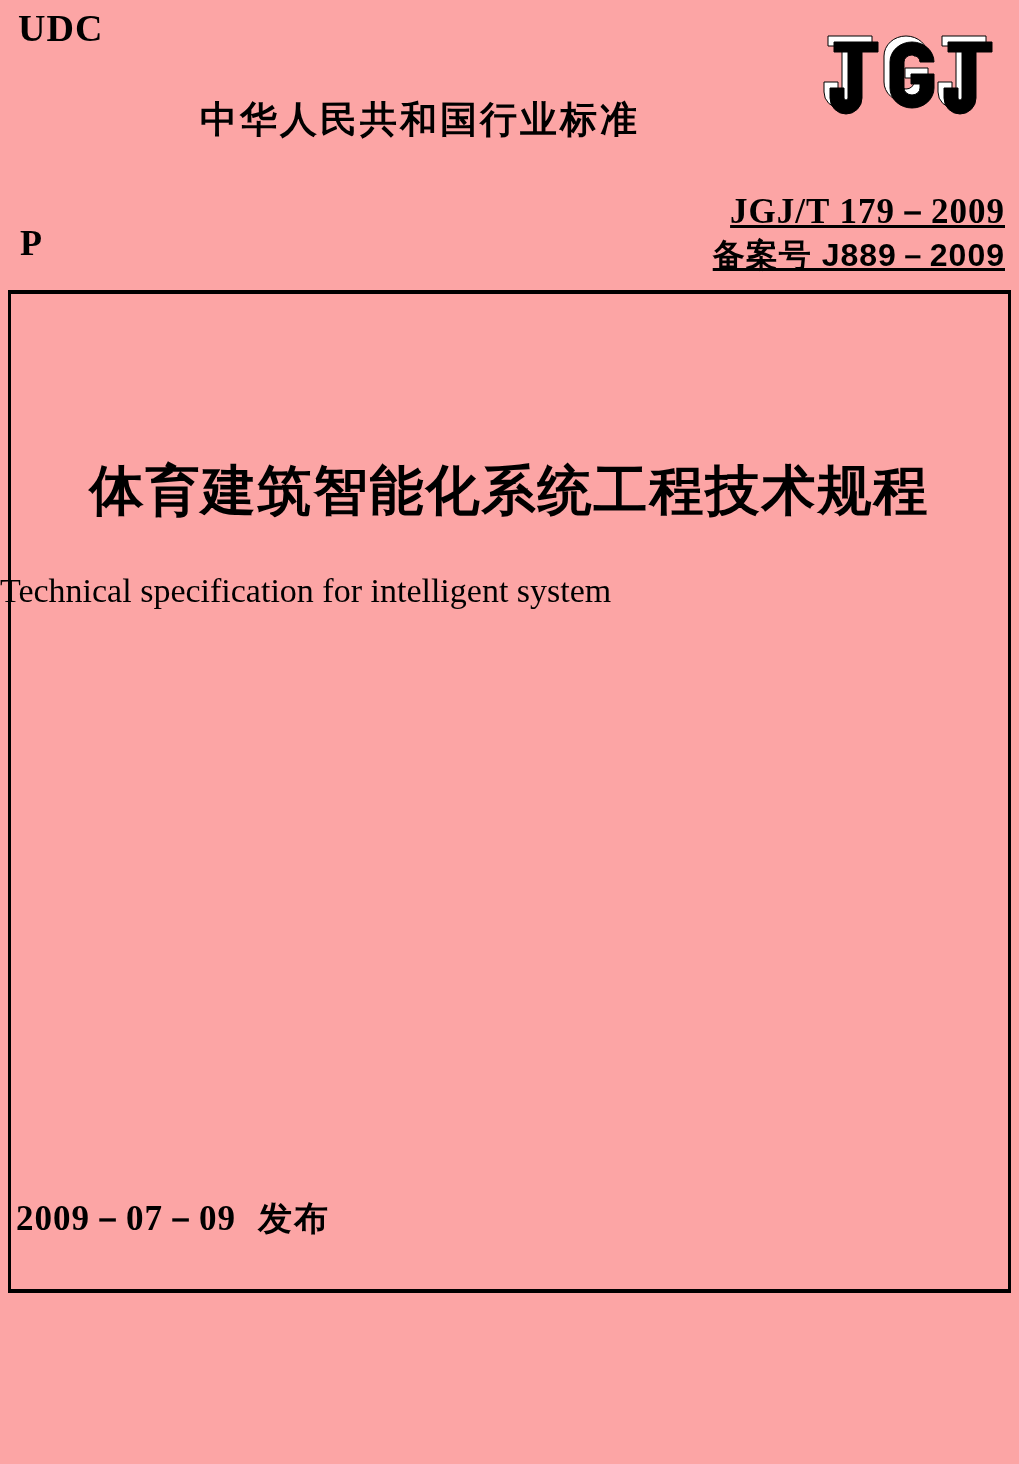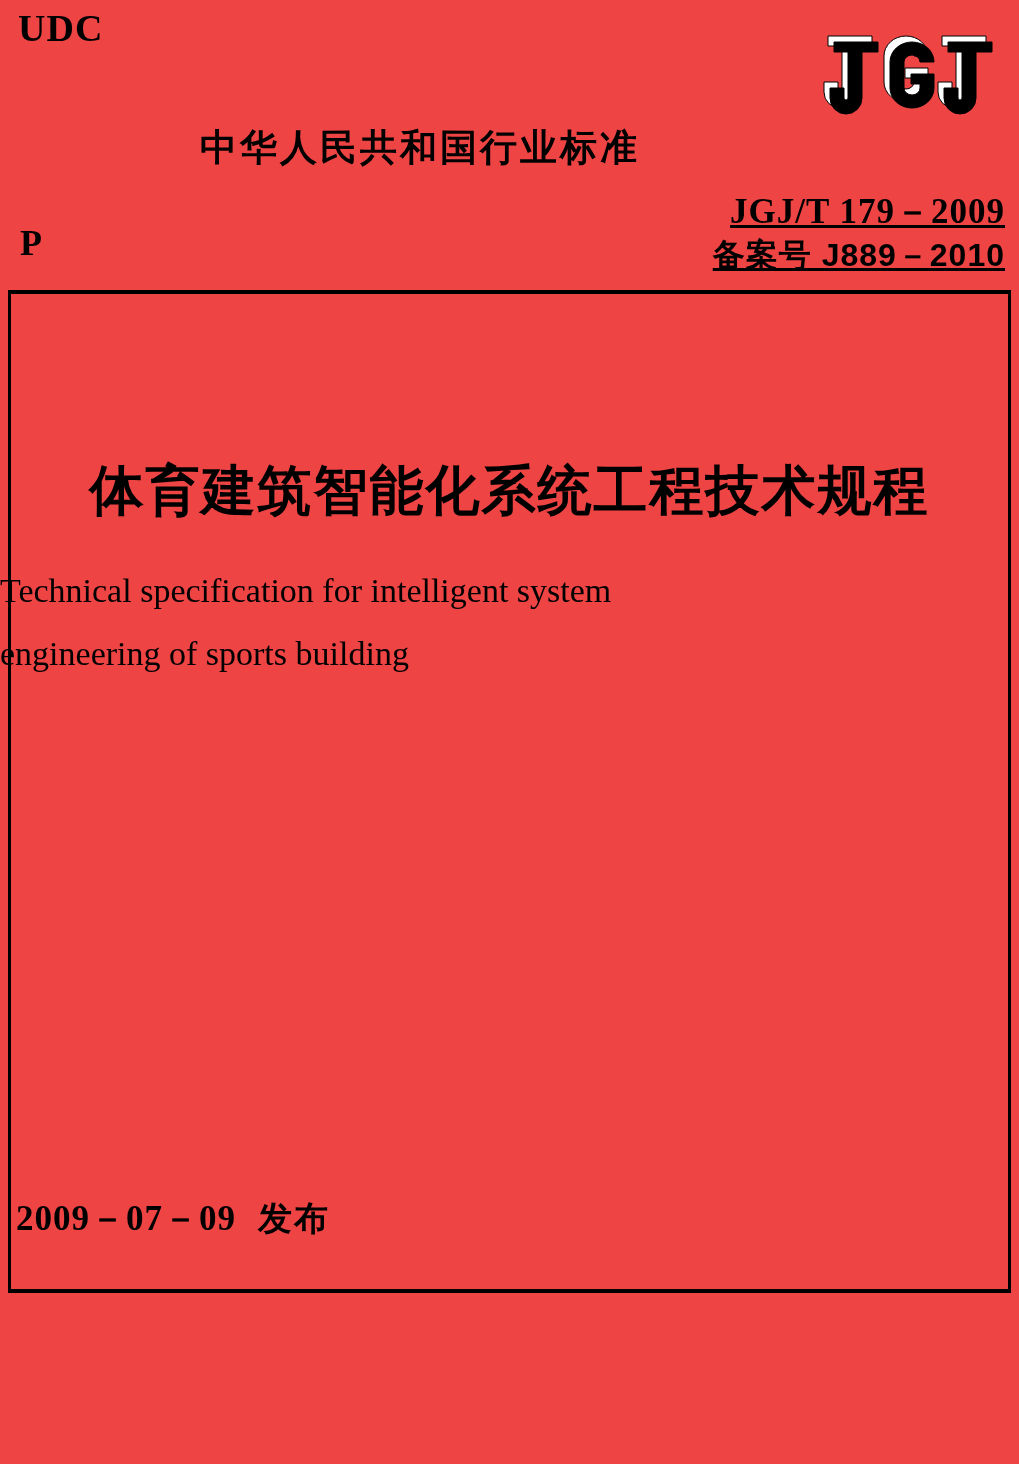--- a/index.html
+++ b/index.html
@@ -4,21 +4,21 @@
 <style>
   html, body {
     margin: 0;
     padding: 0;
     background: #ffffff;
   }
   .page {
     position: relative;
     width: 1019px;
     height: 1464px;
-    background: #ef4444;
+    background: #fca5a5;
     font-family: "Liberation Serif", serif;
     overflow: hidden;
   }
 
   
   .udc {
     position: absolute;
     left: 18px;
     top: 6px;
     font-family: "Liberation Serif", serif;
@@ -38,21 +38,20 @@
   }
   .cn-standard-line {
     position: absolute;
     left: 200px;
     top: 95px;
     font-family: "Liberation Sans", sans-serif;
     font-weight: bold;
     font-size: 37px;
     letter-spacing: 3px;
     color: #000;
-    margin-top: 28px;
   }
   .jgj-logo {
     position: absolute;
     left: 820px;
     top: 28px;
     width: 190px;
     height: 92px;
   }
   .jgj-logo svg { display: block; }
 
@@ -201,35 +200,34 @@
         <path d="M70 34 a22 20 0 0 1 44 0 h-14 a8 7 0 0 0 -16 0 v26 a8 7 0 0 0 16 0 v-4 h-9 v-10 h23 v14 a22 20 0 0 1 -44 0 z" fill="#000"></path>
 
         <path d="M122 8 h44 v10 h-16 v46 a16 16 0 0 1 -32 0 v-10 h14 v10 a2 2 0 0 0 4 0 v-46 h-14 z" fill="#fff"></path>
         <path d="M128 14 h44 v10 h-16 v46 a16 16 0 0 1 -32 0 v-10 h14 v10 a2 2 0 0 0 4 0 v-46 h-14 z" fill="#000"></path>
       </g>
     </svg>
   </div>
 
   <div class="std-no">
     <div class="row1">JGJ/T 179－2009</div>
-    <div class="row2">备案号 J889－2010</div>
+    <div class="row2">备案号 J889－2009</div>
   </div>
 
   <div class="rule rule-top"></div>
   <div class="frame-left"></div>
   <div class="frame-right"></div>
   <div class="rule rule-bottom"></div>
 
   <div class="p-mark">P</div>
 
   <div class="title-cn">体育建筑智能化系统工程技术规程</div>
 
   <div class="title-en">
     <div>Technical specification for intelligent system</div>
-    <div>engineering of sports building</div>
   </div>
 
   <div class="date-row">
     <div class="date-left">
       <span>2009－07－09</span><span class="cn-word">发布</span>
     </div>
   </div>
 
 
 </div>

